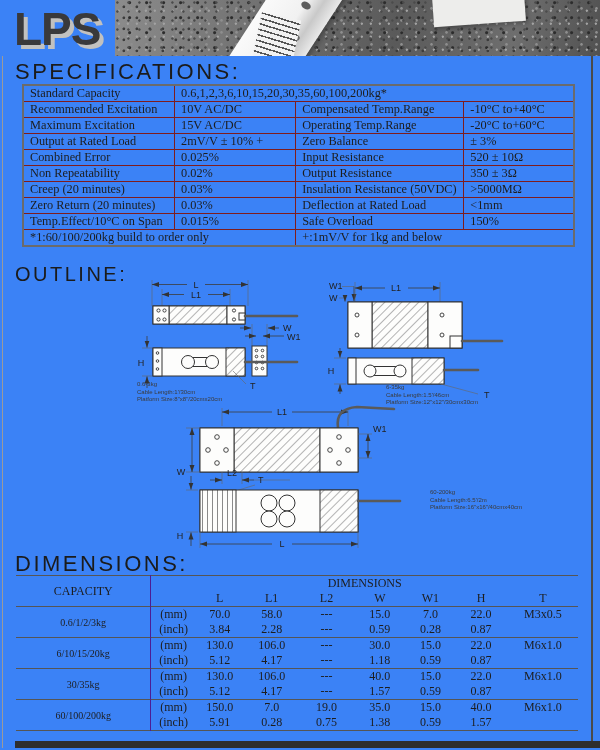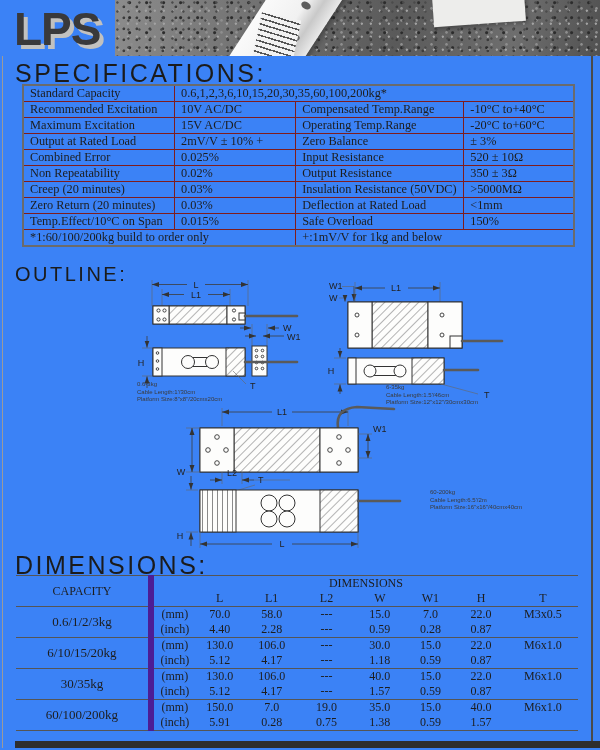--- a/index.html
+++ b/index.html
@@ -34,21 +34,21 @@
          background-image:repeating-linear-gradient(5deg,#f2f2f2 0 4px,#555 4px 5.5px);}
   .white-block{position:absolute;left:318px;top:-6px;width:92px;height:30px;background:#ededeb;
          transform:rotate(-4deg);box-shadow:2px 2px 4px rgba(0,0,0,0.3);}
   .cell-hole{position:absolute;left:186px;top:2px;width:10px;height:7px;border-radius:50%;
          background:#5d5d5d;transform:rotate(30deg);}
   .cell-hole2{position:absolute;left:176px;top:34px;width:9px;height:6px;border-radius:50%;
          background:#6a6a6a;transform:rotate(30deg);}
 
   
   .sec-heading{position:absolute;left:15px;font-family:"Liberation Sans",sans-serif;
-        font-size:25px;letter-spacing:2.5px;color:#1b1b1b;}
+        font-size:22px;letter-spacing:2.5px;color:#1b1b1b;}
   #spec-heading{top:59px;}
   #outline-heading{top:263px;font-size:20px;}
   #dims-heading{top:551px;}
 
   
   table{border-collapse:collapse;}
   #spec-table{position:absolute;left:22px;top:84px;width:553px;font-size:12.3px;}
   #spec-table td{border:1px solid #7f1d1d;padding:0 6px;height:14.9px;white-space:nowrap;}
   #spec-table{border:2px solid #6b6b6b;}
   .c1{width:27.5%;} .c2{width:22%;} .c3{width:30.5%;} .c4{width:20%;}
@@ -61,27 +61,27 @@
   .dl{stroke:#3c3c3c;stroke-width:0.8;fill:none;}
   .shape{fill:#fdfdfc;stroke:#333;stroke-width:1;}
   .hatched{fill:url(#hatch);stroke:#333;stroke-width:1;}
   .vlined{fill:url(#vlines);stroke:#333;stroke-width:1;}
   .hole{fill:#fdfdfc;stroke:#333;stroke-width:0.9;}
   .cable{stroke:#5a5a5a;stroke-width:2.6;fill:none;stroke-linecap:round;}
 
   
   #dims-table{position:absolute;left:16px;top:575px;width:562px;font-size:12px;}
   #dims-table th,#dims-table td{padding:0;height:14.8px;text-align:center;font-weight:normal;white-space:nowrap;}
-  #dims-table .cap-col{border-right:6px solid #4c1d95;margin-top:46px;}
+  #dims-table .cap-col{border-right:1px solid #4c1d95;margin-top:46px;}
   #dims-table thead tr:first-child th{border-top:1.5px solid #555;height:15px;}
   #dims-table thead tr:last-child th{border-bottom:1.5px solid #555;}
   #dims-table td.rule{border-top:1.5px solid #555;}
   #dims-table tbody tr:last-child td{border-bottom:0;}
   #dims-table{border-bottom:1.5px solid #555;}
-  #dims-table .capacity{font-size:13px;}
+  #dims-table .capacity{font-size:10px;}
   .co-cap{width:24%;} .co-u{width:8%;} .co-l{width:8.5%;} .co-l1{width:10%;} .co-l2{width:9.5%;}
   .co-w{width:9.5%;} .co-w1{width:8.5%;} .co-h{width:9.5%;} .co-t{width:12.5%;}
 </style>
 </head>
 <body>
 
 <div id="page">
   <div class="border-left"></div>
   <div class="border-right"></div>
   <div class="border-bottom"></div>
@@ -388,21 +388,21 @@
         <td class="rule">70.0</td>
         <td class="rule">58.0</td>
         <td class="rule">---</td>
         <td class="rule">15.0</td>
         <td class="rule">7.0</td>
         <td class="rule">22.0</td>
         <td class="rule">M3x0.5</td>
       </tr>
       <tr>
         <td>(inch)</td>
-        <td>4.40</td>
+        <td>3.84</td>
         <td>2.28</td>
         <td>---</td>
         <td>0.59</td>
         <td>0.28</td>
         <td>0.87</td>
         <td></td>
       </tr>
       <tr>
         <td class="cap-col capacity rule" rowspan="2">6/10/15/20kg</td>
         <td class="rule">(mm)</td>

